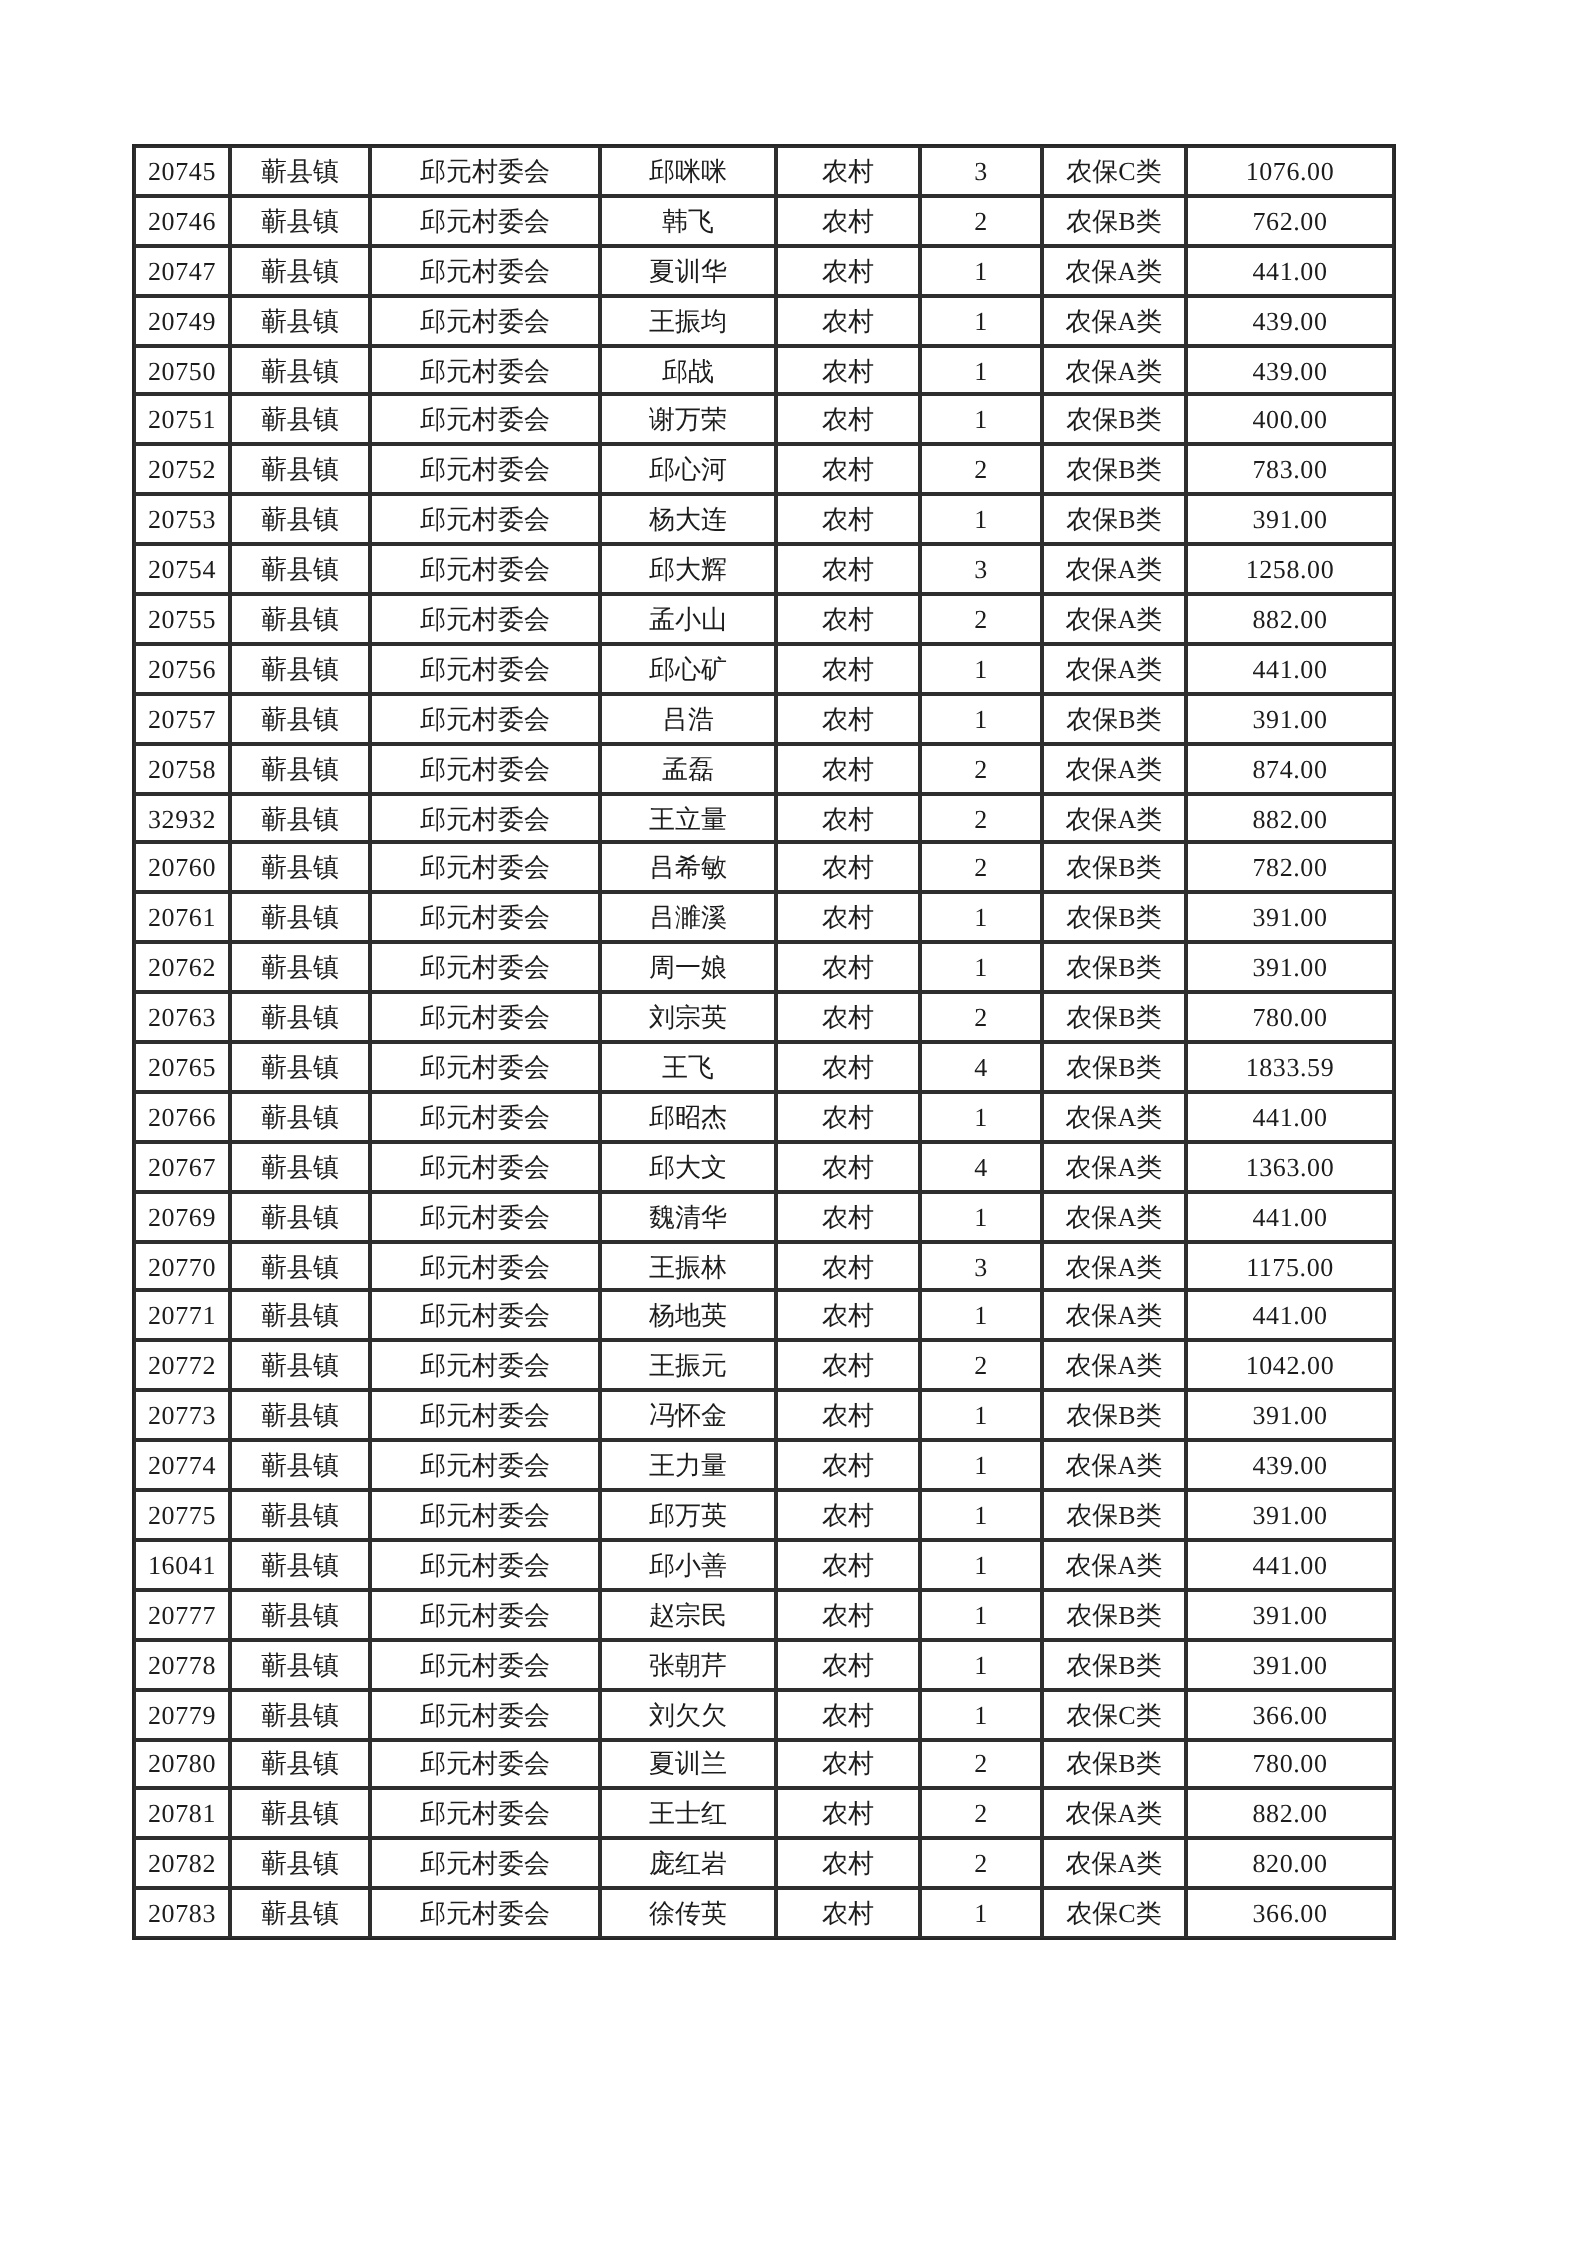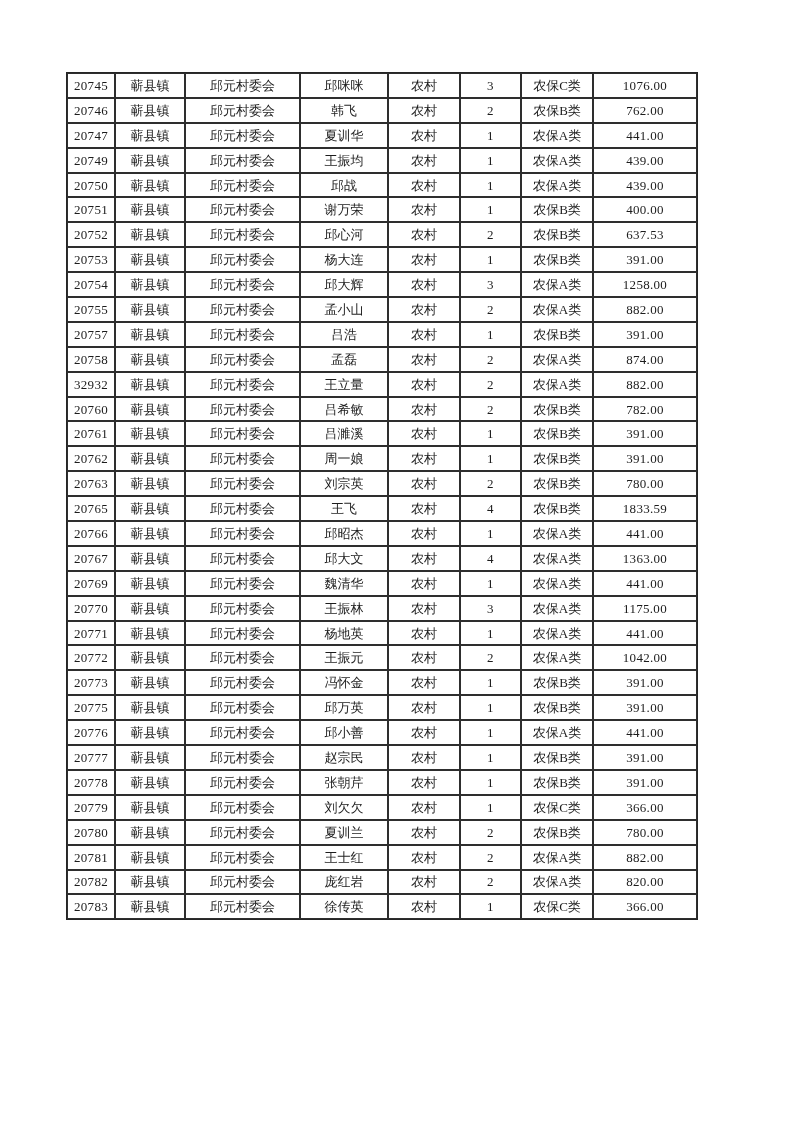--- a/index.html
+++ b/index.html
@@ -124,21 +124,21 @@
           <td class="num">400.00</td>
         </tr>
         <tr>
           <td class="num">20752</td>
           <td>蕲县镇</td>
           <td>邱元村委会</td>
           <td>邱心河</td>
           <td>农村</td>
           <td class="num">2</td>
           <td>农保B类</td>
-          <td class="num">637.53</td>
+          <td class="num">783.00</td>
         </tr>
         <tr>
           <td class="num">20753</td>
           <td>蕲县镇</td>
           <td>邱元村委会</td>
           <td>杨大连</td>
           <td>农村</td>
           <td class="num">1</td>
           <td>农保B类</td>
           <td class="num">391.00</td>
@@ -157,20 +157,30 @@
           <td class="num">20755</td>
           <td>蕲县镇</td>
           <td>邱元村委会</td>
           <td>孟小山</td>
           <td>农村</td>
           <td class="num">2</td>
           <td>农保A类</td>
           <td class="num">882.00</td>
         </tr>
         <tr>
+          <td class="num">20756</td>
+          <td>蕲县镇</td>
+          <td>邱元村委会</td>
+          <td>邱心矿</td>
+          <td>农村</td>
+          <td class="num">1</td>
+          <td>农保A类</td>
+          <td class="num">441.00</td>
+        </tr>
+        <tr>
           <td class="num">20757</td>
           <td>蕲县镇</td>
           <td>邱元村委会</td>
           <td>吕浩</td>
           <td>农村</td>
           <td class="num">1</td>
           <td>农保B类</td>
           <td class="num">391.00</td>
         </tr>
         <tr>
@@ -307,31 +317,41 @@
           <td class="num">20773</td>
           <td>蕲县镇</td>
           <td>邱元村委会</td>
           <td>冯怀金</td>
           <td>农村</td>
           <td class="num">1</td>
           <td>农保B类</td>
           <td class="num">391.00</td>
         </tr>
         <tr>
+          <td class="num">20774</td>
+          <td>蕲县镇</td>
+          <td>邱元村委会</td>
+          <td>王力量</td>
+          <td>农村</td>
+          <td class="num">1</td>
+          <td>农保A类</td>
+          <td class="num">439.00</td>
+        </tr>
+        <tr>
           <td class="num">20775</td>
           <td>蕲县镇</td>
           <td>邱元村委会</td>
           <td>邱万英</td>
           <td>农村</td>
           <td class="num">1</td>
           <td>农保B类</td>
           <td class="num">391.00</td>
         </tr>
         <tr>
-          <td class="num">20776</td>
+          <td class="num">16041</td>
           <td>蕲县镇</td>
           <td>邱元村委会</td>
           <td>邱小善</td>
           <td>农村</td>
           <td class="num">1</td>
           <td>农保A类</td>
           <td class="num">441.00</td>
         </tr>
         <tr>
           <td class="num">20777</td>

